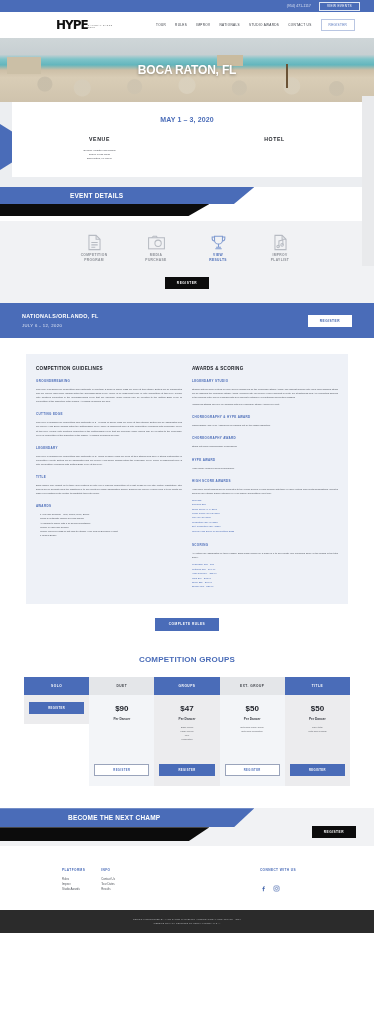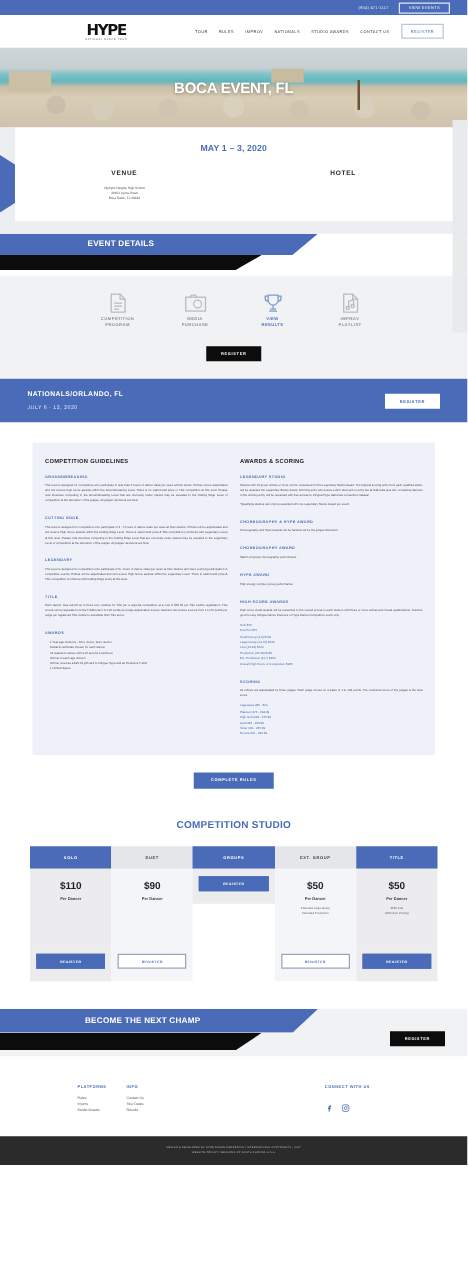--- a/index.html
+++ b/index.html
@@ -27,21 +27,21 @@
   .topbar-btn {
     border: 0.5px solid #dfe6f3; color: #fff; font-size: 3.2px;
     padding: 1.5px 7px; letter-spacing: .3px; background: transparent;
   }
 
   
   .nav {
     background: #ffffff; height: 26px; display: flex; align-items: center;
     padding: 0 18px; position: relative; z-index: 5;
   }
-  .logo { width: 58px; margin-left: 38px; display: flex; flex-direction: column; align-items: center;}
+  .logo { width: 58px; margin-left: 38px; display: flex; flex-direction: row; align-items: center;}
   .logo-mark {
     font-family: "DejaVu Sans", sans-serif;
     font-weight: bold; font-size: 12px; letter-spacing: -1px;
     color: #111; line-height: 12px;
     -webkit-text-stroke: 0px;
   }
   .logo-sub { font-size: 1.9px; letter-spacing: .6px; color: #555; margin-top: 1px; }
   .nav-links { display: flex; align-items: center; gap: 9px; margin-left: 42px; }
   .nav-link { font-size: 3.1px; letter-spacing: .35px; color: #30343c; text-transform: uppercase; }
   .nav-register {
@@ -248,21 +248,21 @@
       <span class="nav-link">STUDIO AWARDS</span>
       <span class="nav-link">CONTACT US</span>
       <span class="nav-register">REGISTER</span>
     </div>
   </div>
 
   <div class="hero">
     <div class="hero-cab"></div>
     <div class="hero-cab2"></div>
     <div class="hero-pole"></div>
-    <div class="hero-title">BOCA EVENT, FL</div>
+    <div class="hero-title">BOCA RATON, FL</div>
   </div>
 
   <div class="datewrap">
     <div class="datepanel">
       <div class="date-line">MAY 1 – 3, 2020</div>
       <div class="vh-row">
         <div class="vh-col">
           <div class="vh-head">VENUE</div>
           <div class="vh-body pre" style="white-space: pre-line;">Olympic Heights High School
 20101 Lyons Road
@@ -410,42 +410,45 @@
             </ul>
           </div>
       </div>
     </div>
     <div class="btn-blue-center">
       <span class="btn-blue">COMPLETE RULES</span>
     </div>
   </div>
 
   <div class="pricing">
-    <div class="pricing-title">COMPETITION STUDIO</div>
+    <div class="pricing-title">COMPETITION GROUPS</div>
     <div class="ptable" id="pricing-table">
         <div class="pcol">
           <div class="phead">SOLO</div>
-          <div class="pbody">
-            <div class="pprice">$110</div>
-            <div class="pper">Per Dancer</div>
-            <div class="pnote" style="white-space: pre-line;"></div>
-          </div>
           <div class="pfoot"><span class="btn-outline">REGISTER</span></div>
         </div>
         <div class="pcol alt">
           <div class="phead">DUET</div>
           <div class="pbody">
             <div class="pprice">$90</div>
             <div class="pper">Per Dancer</div>
             <div class="pnote" style="white-space: pre-line;"></div>
           </div>
           <div class="pfoot"><span class="btn-outline">REGISTER</span></div>
         </div>
         <div class="pcol">
           <div class="phead">GROUPS</div>
+          <div class="pbody">
+            <div class="pprice">$47</div>
+            <div class="pper">Per Dancer</div>
+            <div class="pnote" style="white-space: pre-line;">Small Group
+Large Group
+Line
+Production</div>
+          </div>
           <div class="pfoot"><span class="btn-outline">REGISTER</span></div>
         </div>
         <div class="pcol alt">
           <div class="phead">EXT. GROUP</div>
           <div class="pbody">
             <div class="pprice">$50</div>
             <div class="pper">Per Dancer</div>
             <div class="pnote" style="white-space: pre-line;">Extended Large Group
 Extended Production</div>
           </div>

